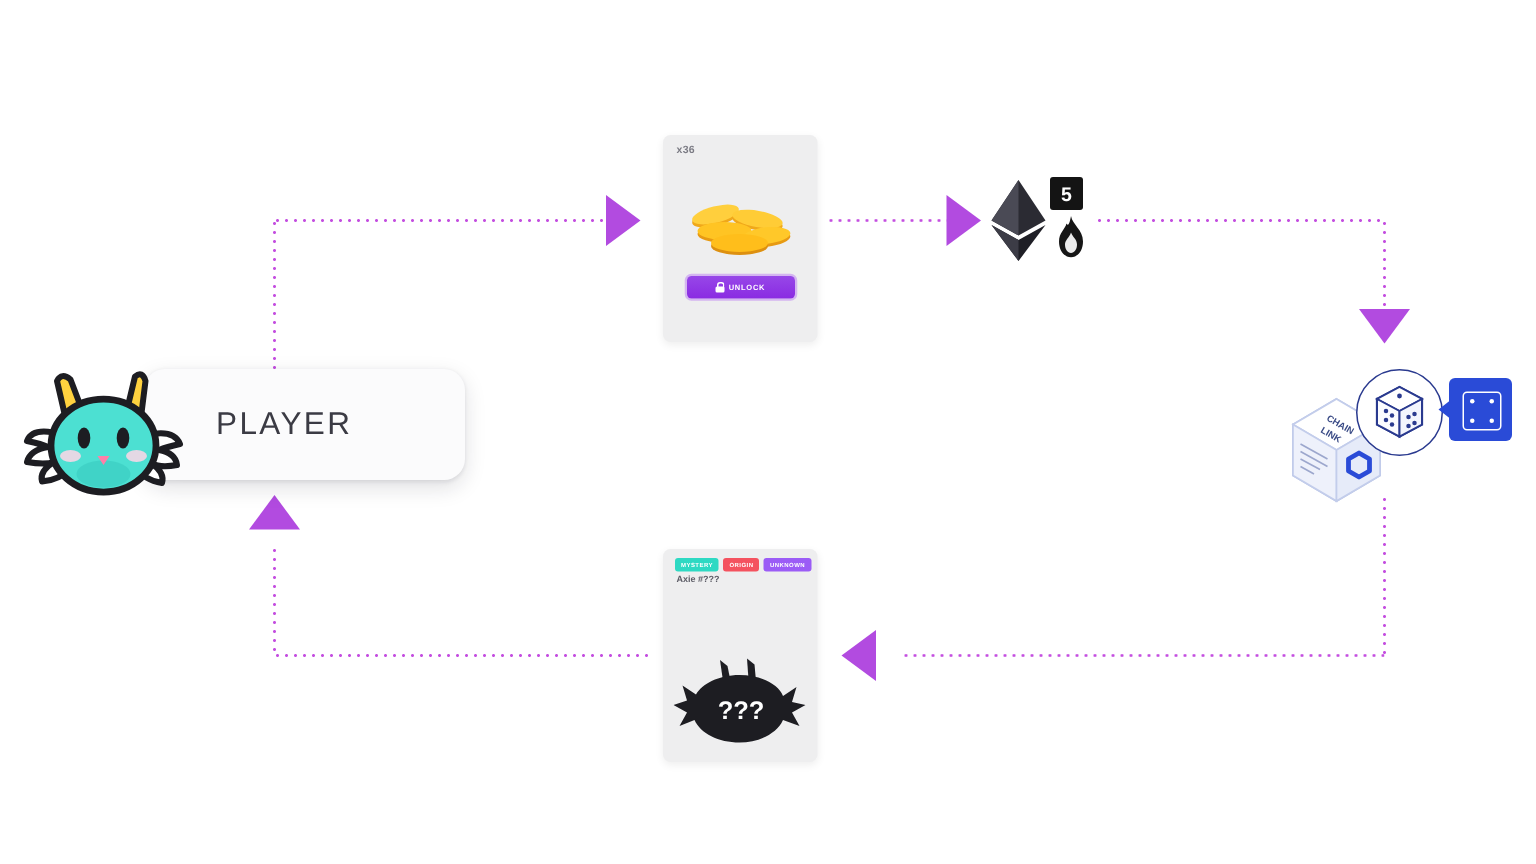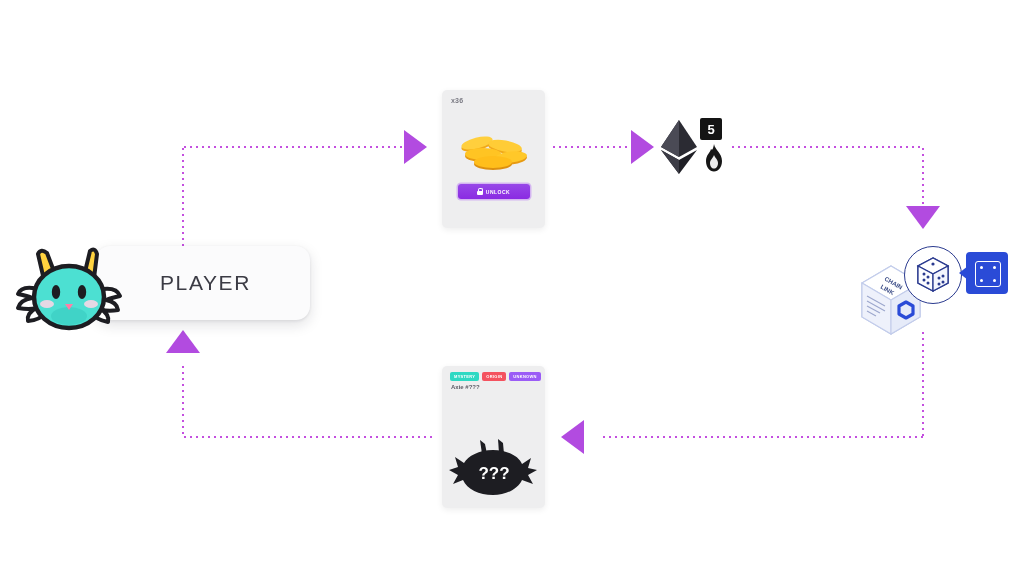--- a/index.html
+++ b/index.html
@@ -32,21 +32,21 @@
 
   
   #player-node{position:absolute;left:14px;top:246px;width:296px;height:78px;}
   .player-panel{
     position:absolute;left:82px;top:0;width:214px;height:74px;
     background:#fbfbfc;border-radius:14px;
     box-shadow:0 5px 14px rgba(25,25,40,.13), 0 1px 3px rgba(25,25,40,.09);
   }
   .player-label{
     position:absolute;left:130px;top:25px;width:150px;
-    font-size:21px;letter-spacing:1.6px;color:#3b3b44;font-weight:400;margin-left:16px;
+    font-size:21px;letter-spacing:1.6px;color:#3b3b44;font-weight:400;
   }
   .axie-mascot{position:absolute;left:0;top:-4px;width:110px;height:92px;}
 
   
   .card{
     position:absolute;background:#eeeeef;border-radius:5px;
     box-shadow:0 2px 6px rgba(0,0,0,.07);
   }
   #coins-card{left:442px;top:90px;width:103px;height:138px;}
   #axie-card{left:442px;top:366px;width:103px;height:142px;}

